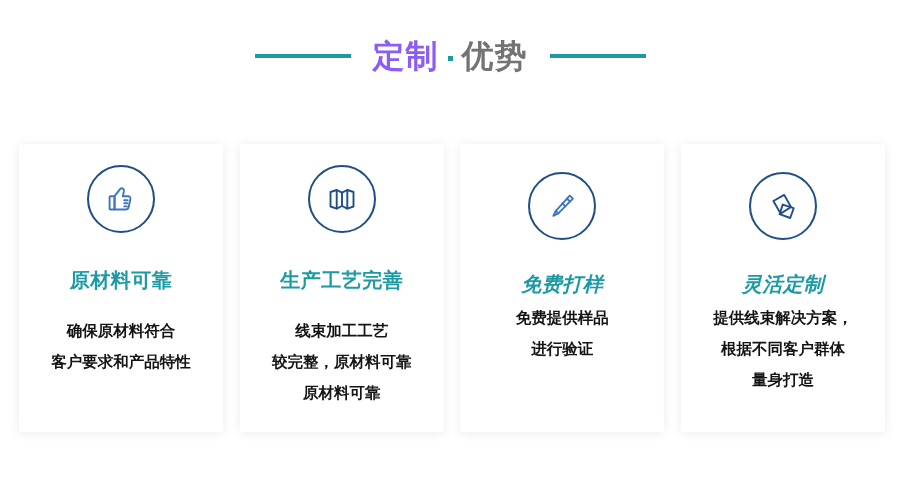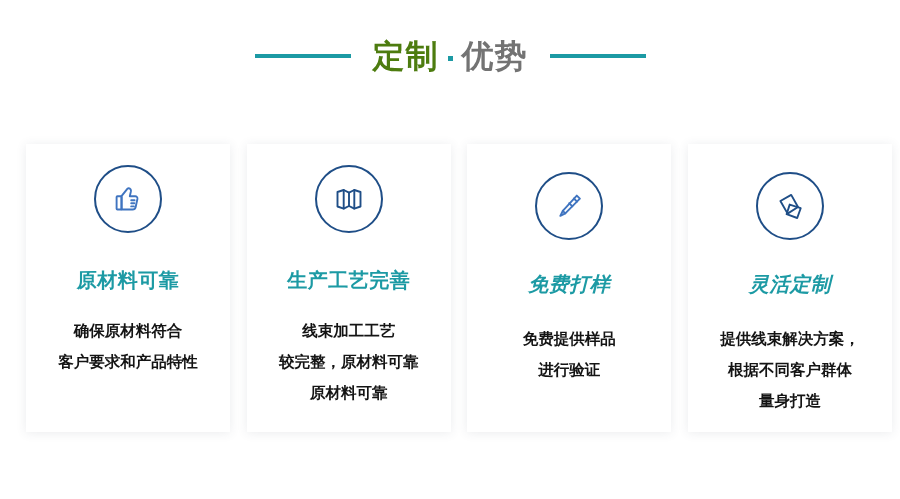--- a/index.html
+++ b/index.html
@@ -38,39 +38,39 @@
   .title-text {
     display: flex;
     align-items: center;
     font-size: 32px;
     font-weight: bold;
     letter-spacing: 1px;
     line-height: 1;
     white-space: nowrap;
   }
   .title-main {
-    color: #4d7c0f;
+    color: #8b5cf6;
     text-align: right;
   }
   .title-dot {
     width: 5px;
     height: 5px;
     background: #1c9aa4;
     margin: 4px 9px 0 9px;
     flex: 0 0 auto;
   }
   .title-sub {
     color: #737373;
     text-align: right;
   }
 
   
   .cards-row {
     position: absolute;
-    left: 26px;
+    left: 19px;
     top: 144px;
     width: 866px;
     height: 288px;
     display: flex;
     justify-content: space-between;
   }
   .card {
     width: 204px;
     height: 288px;
     background: #ffffff;
@@ -109,21 +109,21 @@
 
   .card-desc {
     color: #141414;
     font-size: 15.5px;
     font-weight: bold;
     line-height: 31px;
     text-align: center;
     width: 190px;
   }
   .card-1 .card-desc, .card-2 .card-desc { margin-top: 25px; }
-  .card-3 .card-desc, .card-4 .card-desc { margin-top: 29px; }
+  .card-3 .card-desc, .card-4 .card-desc { margin-top: 8px; }
   .card-desc > span { display: block; }
 </style>
 </head>
 <body>
 
 <div class="section-title">
   <div class="title-rule left"></div>
   <div class="title-text">
     <span class="title-main">定制</span>
     <span class="title-dot"></span>

